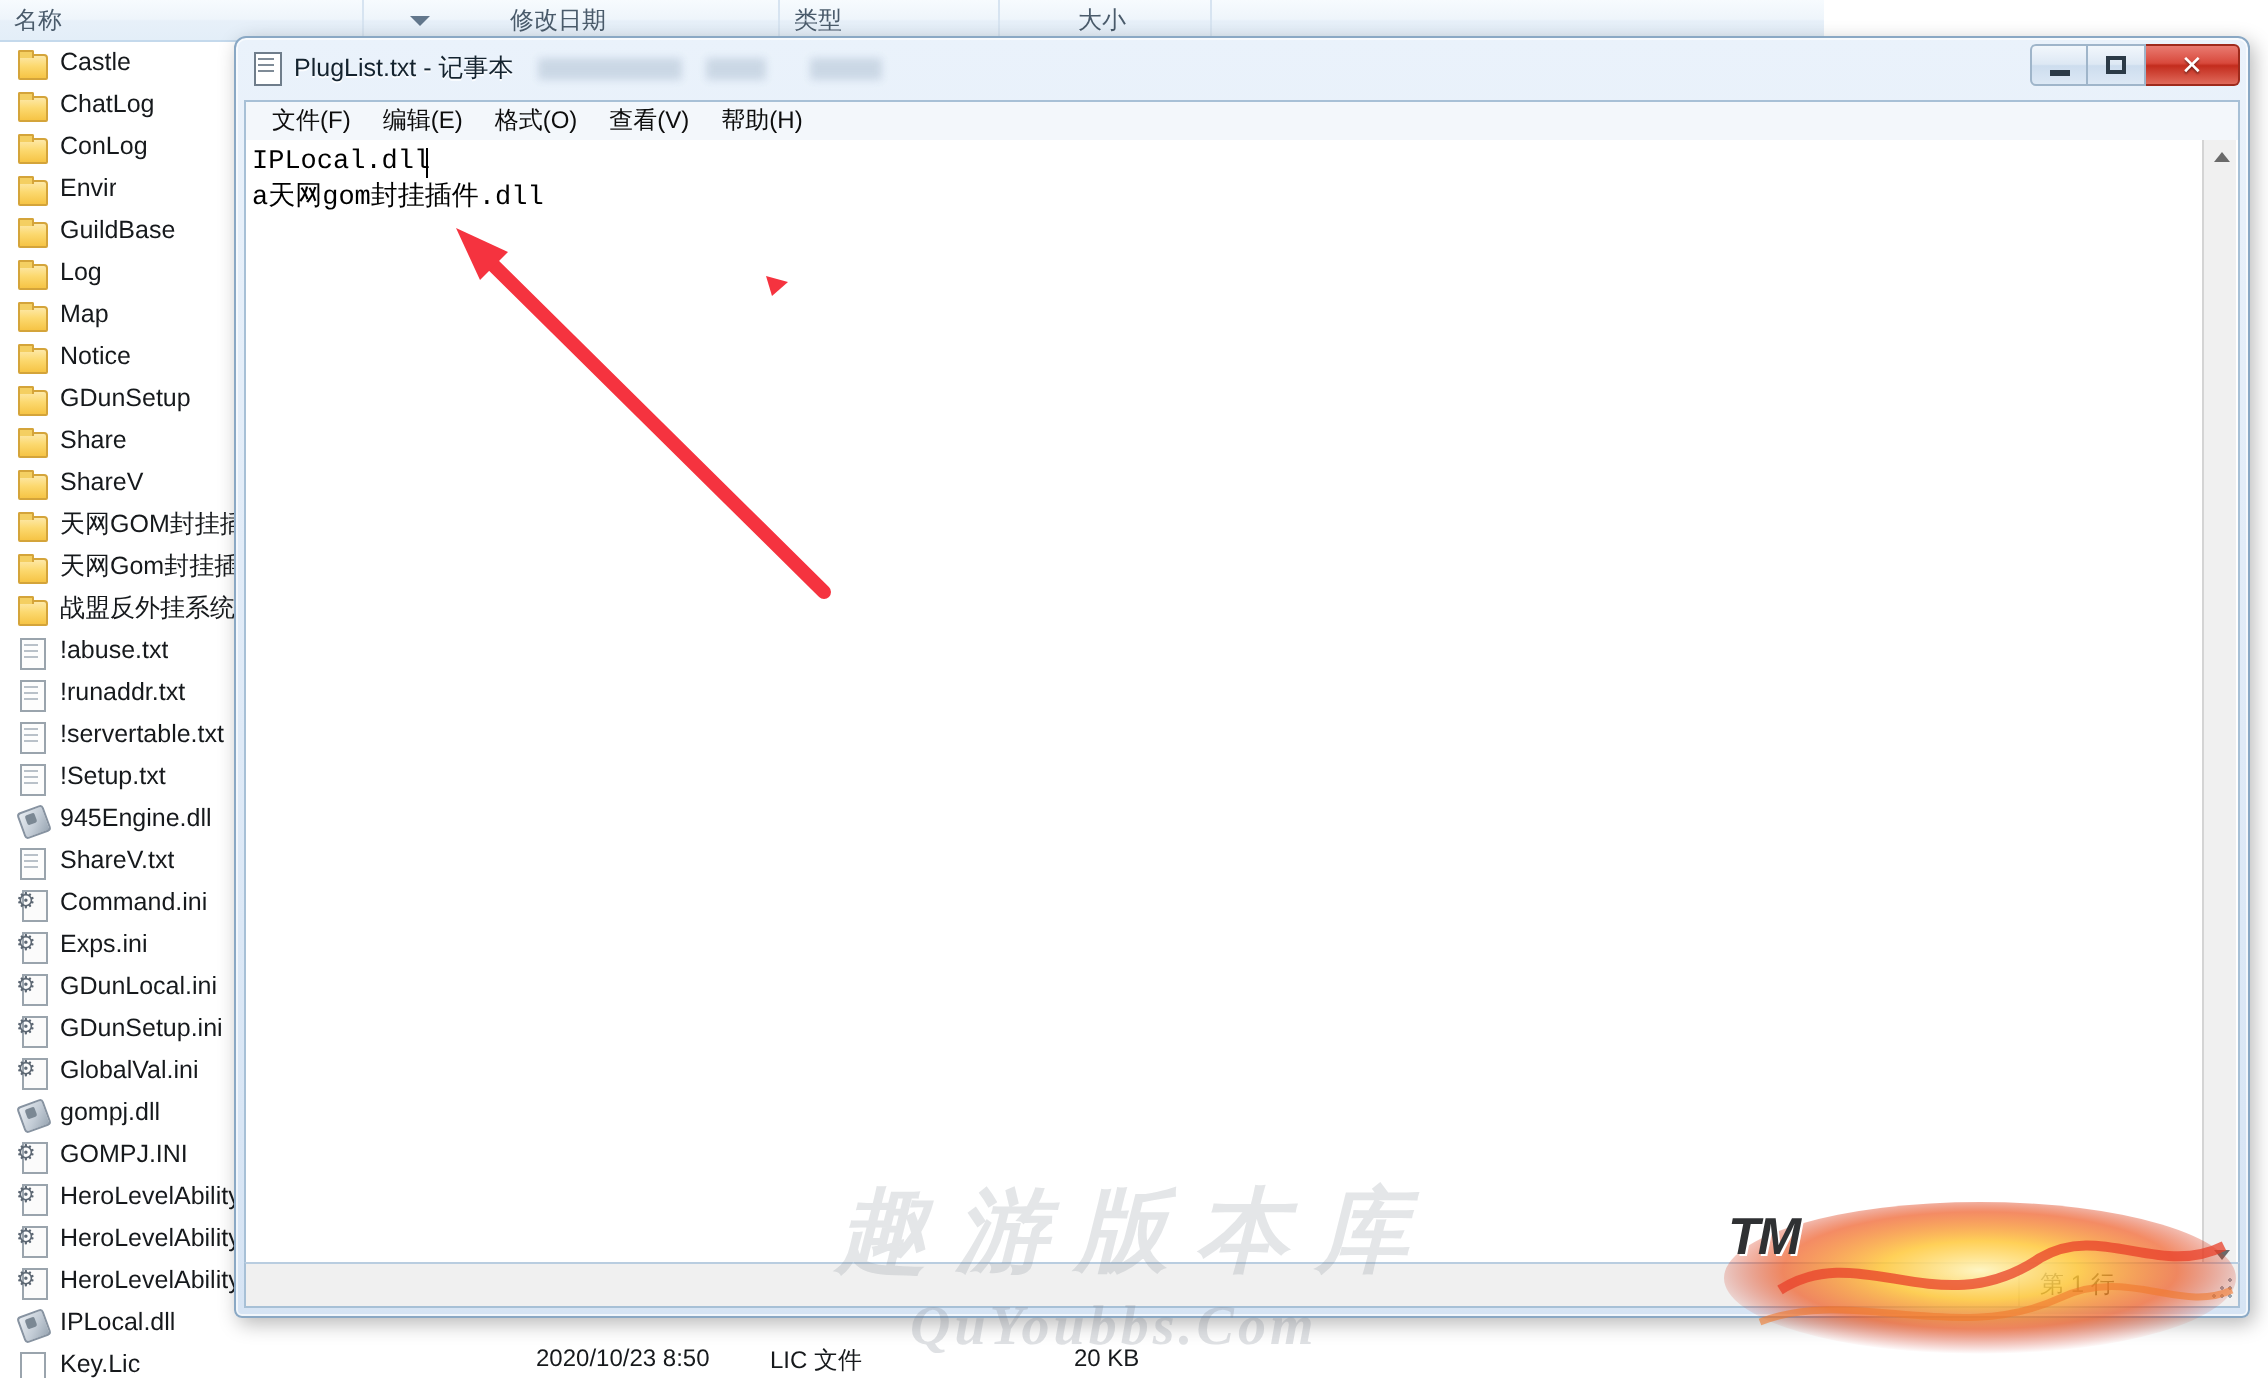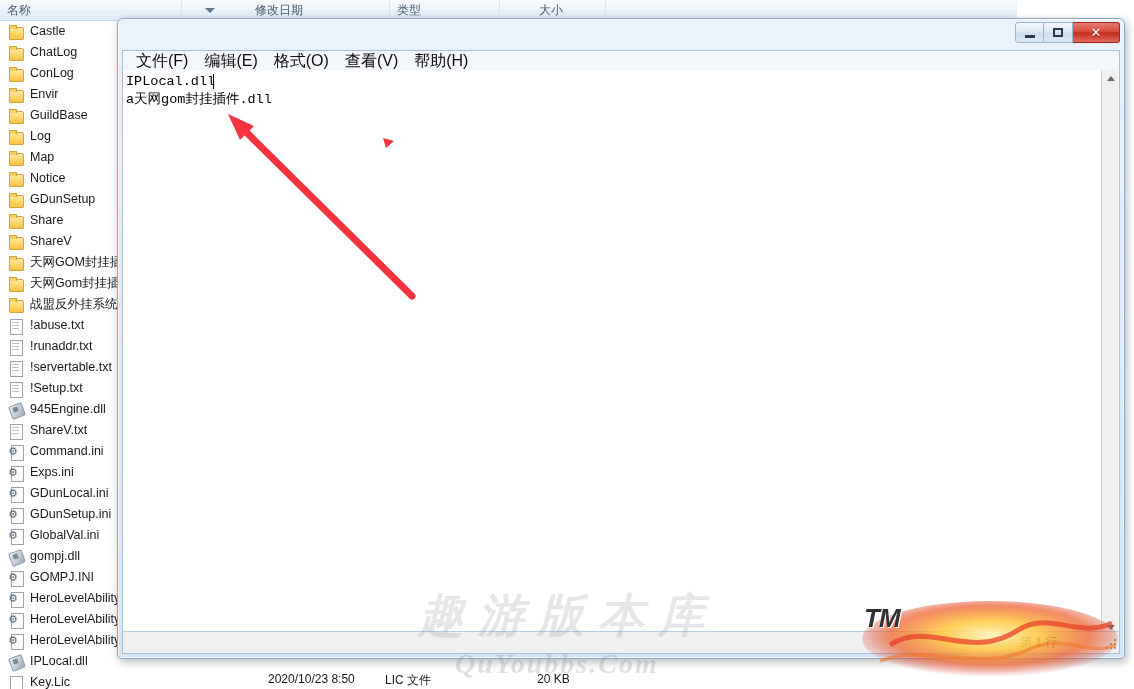--- a/index.html
+++ b/index.html
@@ -16,21 +16,21 @@
     position: absolute;
     left: 0; top: 0;
     width: 1134px; height: 689px;
     background: #ffffff;
   }
 
   
   #col-header {
     position: absolute;
     left: 0; top: 0;
-    width: 1017px; height: 21px;
+    width: 912px; height: 21px;
     background: linear-gradient(to bottom, #f7fbfe 0%, #eef5fb 48%, #e7f0f9 52%, #e3eef8 100%);
     border-bottom: 1px solid #c4d9ec;
   }
   .col {
     position: absolute;
     top: 0; height: 20px;
     line-height: 20px;
     font-size: 12px;
     color: #4a5b6b;
     padding-left: 7px;
@@ -270,21 +270,21 @@
     width: calc(100% - 8px);
     height: 20px;
     background: #f3f7fb;
     border: 1px solid #a7c0d6;
     border-bottom: none;
     display: flex;
     align-items: center;
     padding-left: 5px;
   }
   .menu-item {
-    font-size: 16px;
+    font-size: 12px;
     color: #0d0d0d;
     padding: 0 8px;
     line-height: 19px;
     white-space: nowrap;
   }
 
   #np-textarea {
     position: absolute;
     left: 4px; top: 51px;
     width: calc(100% - 8px);
@@ -584,20 +584,27 @@
       </div>
     </div>
 
   <div class="detail-cell" style="left:268px; top:672px;">2020/10/23 8:50</div>
   <div class="detail-cell" style="left:385px; top:672px;">LIC 文件</div>
   <div class="detail-cell" style="left:537px; top:672px;">20 KB</div>
 </div>
 
 <div id="notepad">
 
+  <div id="np-titlebar">
+    <span id="np-appicon"></span>
+    <span id="np-title">PlugList.txt - 记事本</span>
+    <span class="blur-chunk" style="width:72px;"></span>
+    <span class="blur-chunk" style="width:30px;"></span>
+    <span class="blur-chunk" style="width:36px; margin-left:22px;"></span>
+  </div>
 
   <div id="np-controls">
     <div class="np-btn min">
         <i class="gl-min"></i>
       </div>
     <div class="np-btn max">
         <i class="gl-max"></i>
       </div>
     <div class="np-btn close">✕</div>
   </div>

